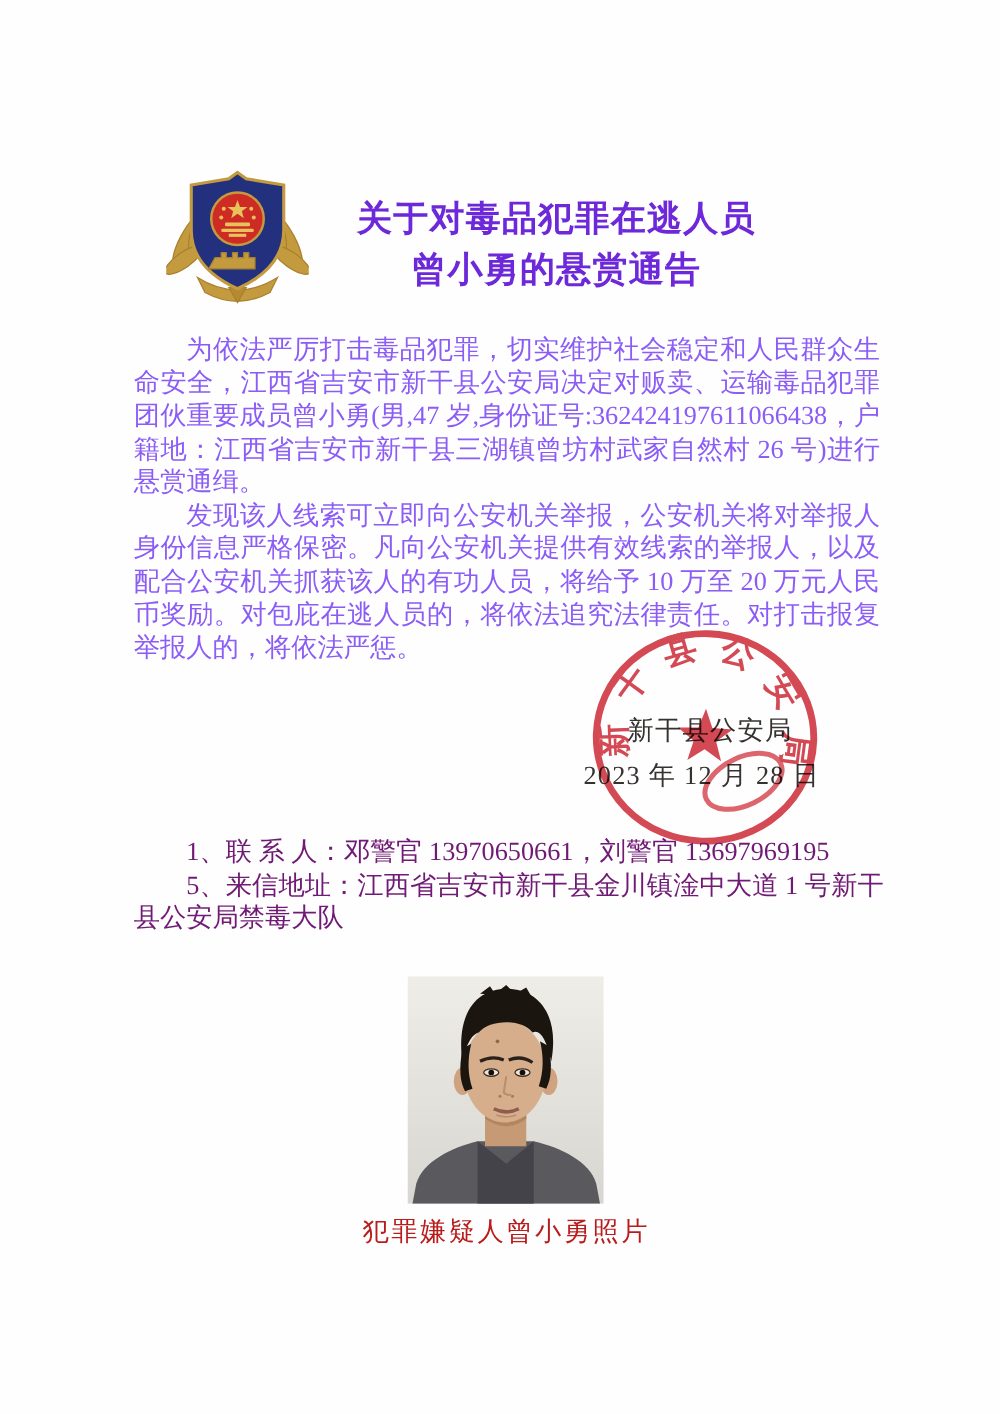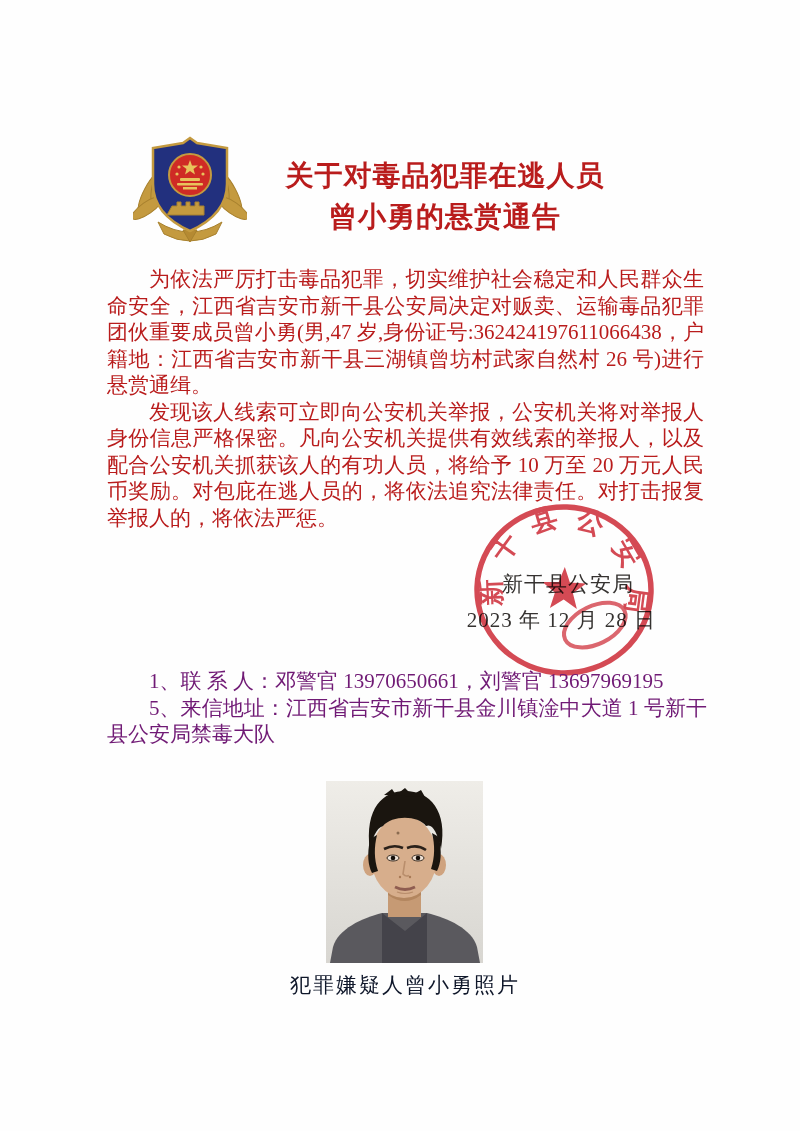--- a/index.html
+++ b/index.html
@@ -7,28 +7,28 @@
   .page {
     position:relative; width:800px; height:1131px; background:#fefefe;
     font-family:"Liberation Serif","DejaVu Serif",serif;
     color:#2e2b28; overflow:hidden;
   }
   
   .badge { position:absolute; left:133px; top:134px; width:114px; height:110px; }
   
   .title {
     position:absolute; left:245px; top:155px; width:400px;
-    text-align:center; font-weight:bold; color:#b91c1c;
+    text-align:center; font-weight:bold; color:#6d28d9;
     font-size:28px; line-height:41px; letter-spacing:1px;
   }
   
   .body-text {
     position:absolute; left:107px; top:266px; width:597px;
     font-size:21px; line-height:26.5px; text-align:justify;
-    color:#b91c1c;
+    color:#8b5cf6;
   }
   .body-text p { text-indent:2em; }
   
   .sig-block {
     position:absolute; left:107px; top:571px; width:549px;
     text-align:right; font-size:21px; line-height:26.5px; color:#353230;
   }
   .sig-issuer { padding-right:22px; letter-spacing:1px; }
   .sig-date { margin-top:9px; letter-spacing:1px; }
   
@@ -41,21 +41,21 @@
     position:absolute; left:107px; top:668px; width:600px;
     font-size:21px; line-height:26.5px; text-align:justify; color:#701a75;
   }
   .contacts div { text-indent:2em; }
   
   .photo {
     position:absolute; left:326px; top:781px; width:157px; height:182px;
   }
   .caption {
     position:absolute; left:240px; top:971px; width:330px;
-    text-align:center; font-size:21px; letter-spacing:2px; color:#0f172a;
+    text-align:center; font-size:21px; letter-spacing:2px; color:#b91c1c;
   }
 </style>
 </head>
 <body>
 
 <div class="page">
 
   <svg class="badge" viewBox="0 0 114 110">
 
     <g fill="#c49a3f" stroke="#a8812e" stroke-width="1">

